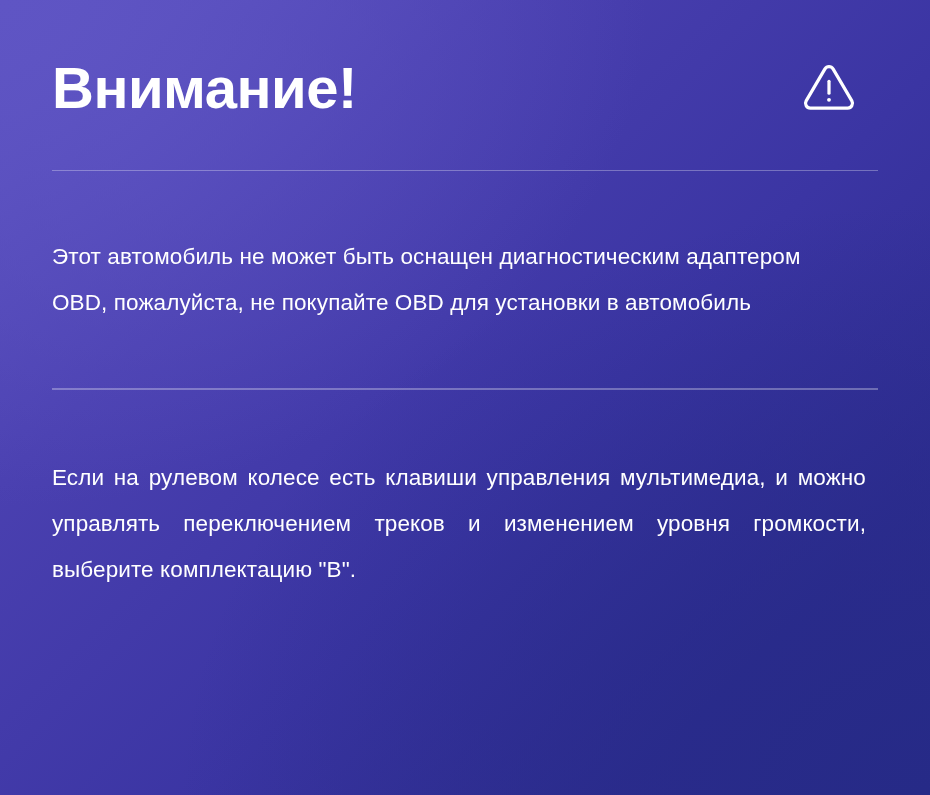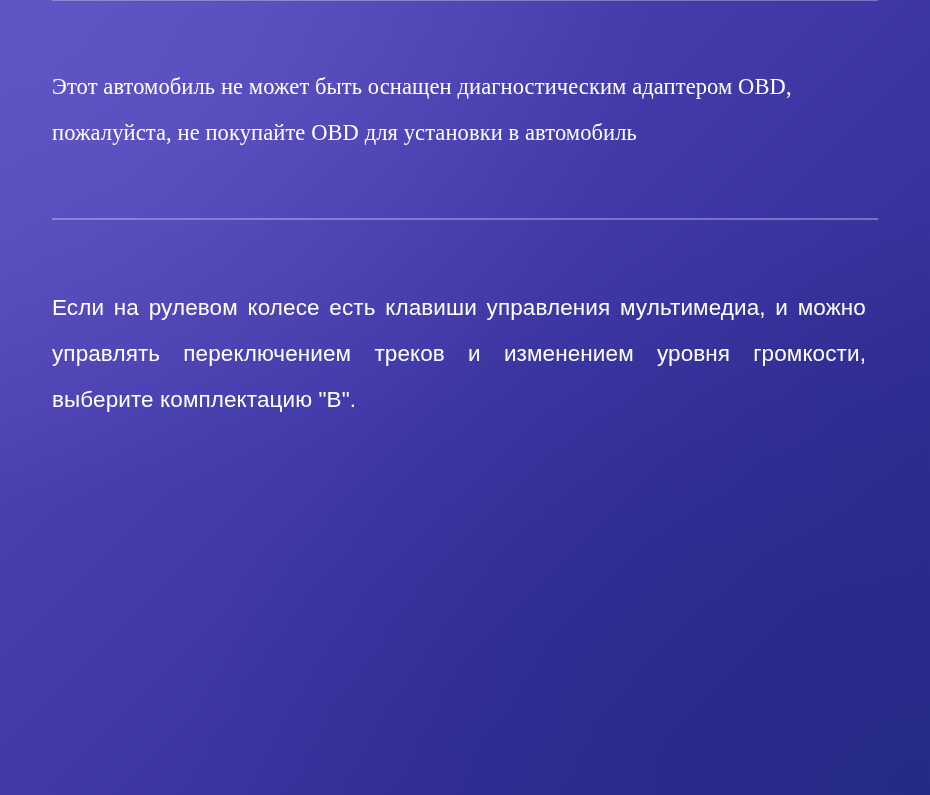--- a/index.html
+++ b/index.html
@@ -63,38 +63,47 @@
   .section {
     color: #ffffff;
     font-size: 22.5px;
     line-height: 46px;
     letter-spacing: 0.1px;
     font-weight: 400;
   }
 
   .section-obd {
     padding: 40px 18px 40px 0;
-    font-family: Liberation Serif, serif;
   }
 
   .section-trim-a {
     padding: 42px 30px 42px 0;
   }
 
   .section-trim-b {
     padding: 42px 12px 40px 0;
     text-align: justify;
     text-justify: inter-word;
   }
 </style>
 </head>
 <body>
 
 <div class="warning-panel">
 
+  <div class="panel-header">
+    <h1 class="panel-title">Внимание!</h1>
+    <span class="warning-icon">
+      <svg viewBox="0 0 52 52" fill="none" xmlns="http://www.w3.org/2000/svg">
+        <path d="M22.1 7.6 L4.0 38.4 a4.6 4.6 0 0 0 4.0 6.9 h36.0 a4.6 4.6 0 0 0 4.0 -6.9 L29.9 7.6 a4.6 4.6 0 0 0 -7.8 0 Z" stroke="#ffffff" stroke-width="3.1" stroke-linejoin="round" fill="none"></path>
+        <path d="M26 19.6 V31.0" stroke="#ffffff" stroke-width="3.1" stroke-linecap="round"></path>
+        <circle cx="26" cy="37.4" r="1.85" fill="#ffffff"></circle>
+      </svg>
+    </span>
+  </div>
 
   <div class="divider"></div>
 
   <p class="section section-obd">Этот автомобиль не может быть оснащен диагностическим адаптером OBD, пожалуйста, не покупайте OBD для установки в автомобиль</p>
 
   <div class="divider"></div>
 
 
   <div class="divider"></div>
 

